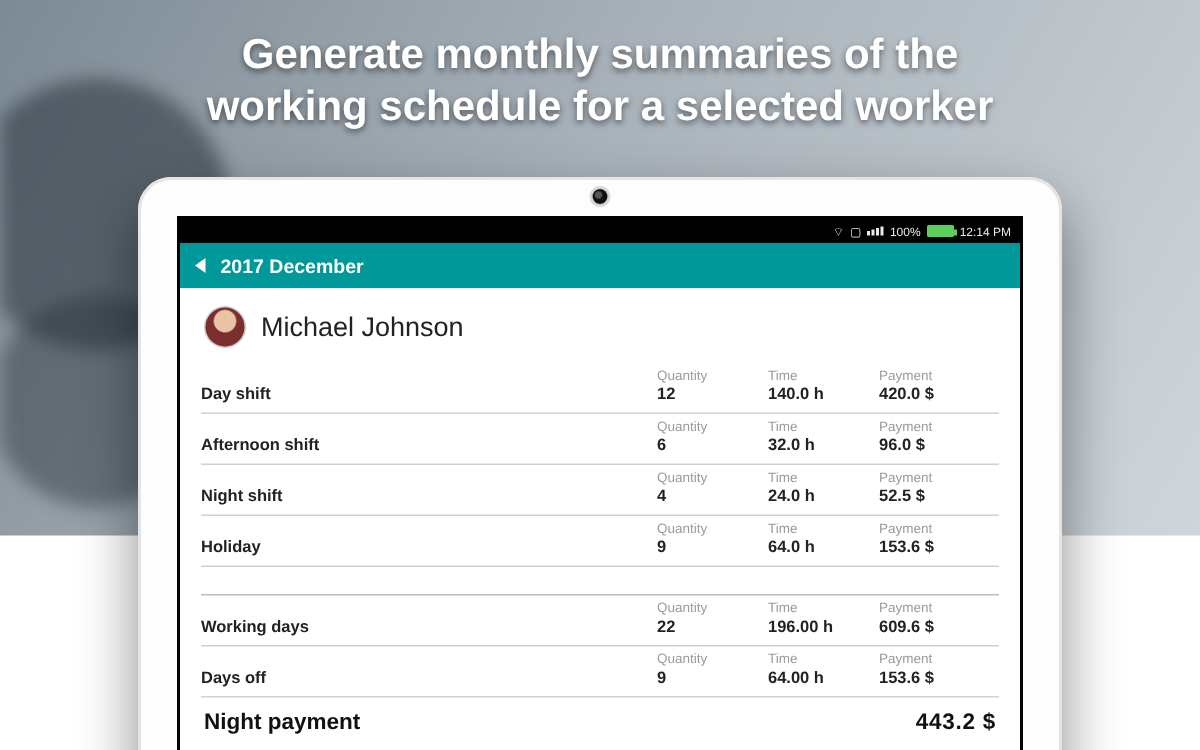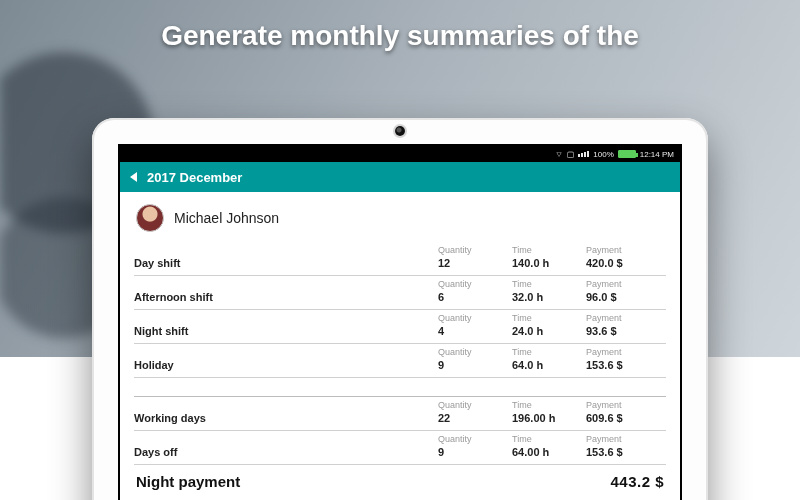--- a/index.html
+++ b/index.html
@@ -81,21 +81,21 @@
   .content { flex:1; background:#fff; padding: 6px 14px 0 14px; display:flex; flex-direction:column; }
 
   .worker { display:flex; align-items:center; gap:10px; padding: 6px 2px 10px 2px; }
   .avatar {
     width:28px;height:28px;border-radius:50%;
     background: radial-gradient(circle at 50% 35%, #e9c3a3 0 7px, transparent 8px),
                 linear-gradient(#7a2e2e,#7a2e2e);
     background-color:#6b2a2a;
     border:1px solid #ccc;
   }
-  .worker-name { font-size:14px; color:#222; }
+  .worker-name { font-size:18px; color:#222; }
 
   .rows { display:flex; flex-direction:column; }
   .row {
     display:grid;
     grid-template-columns: 1fr 70px 70px 80px;
     align-items:end;
     padding: 4px 0 6px 0;
     border-bottom: 1px solid #d0d0d0;
     column-gap: 4px;
   }
@@ -115,20 +115,21 @@
   .total .amt { letter-spacing: .5px; }
 </style>
 </head>
 <body>
 
 <div class="stage">
   <div class="bg-blur"></div>
 
   <div class="headline">
     <div>Generate monthly summaries of the</div>
+    <div>working schedule for a selected worker</div>
   </div>
 
   <div class="tablet">
     <div class="camera"></div>
     <div class="screen">
 
       <div class="statusbar">
         <span>⌔</span>
         <span>▢</span>
         <span class="sig">
@@ -189,21 +190,21 @@
             <div class="col">
                 <div class="hdr">Quantity</div>
                 <div class="val">4</div>
               </div>
             <div class="col">
                 <div class="hdr">Time</div>
                 <div class="val">24.0 h</div>
               </div>
             <div class="col">
                 <div class="hdr">Payment</div>
-                <div class="val">93.6 $</div>
+                <div class="val">52.5 $</div>
               </div>
           </div>
           <div class="row">
             <div class="label">Holiday</div>
             <div class="col">
                 <div class="hdr">Quantity</div>
                 <div class="val">9</div>
               </div>
             <div class="col">
                 <div class="hdr">Time</div>

